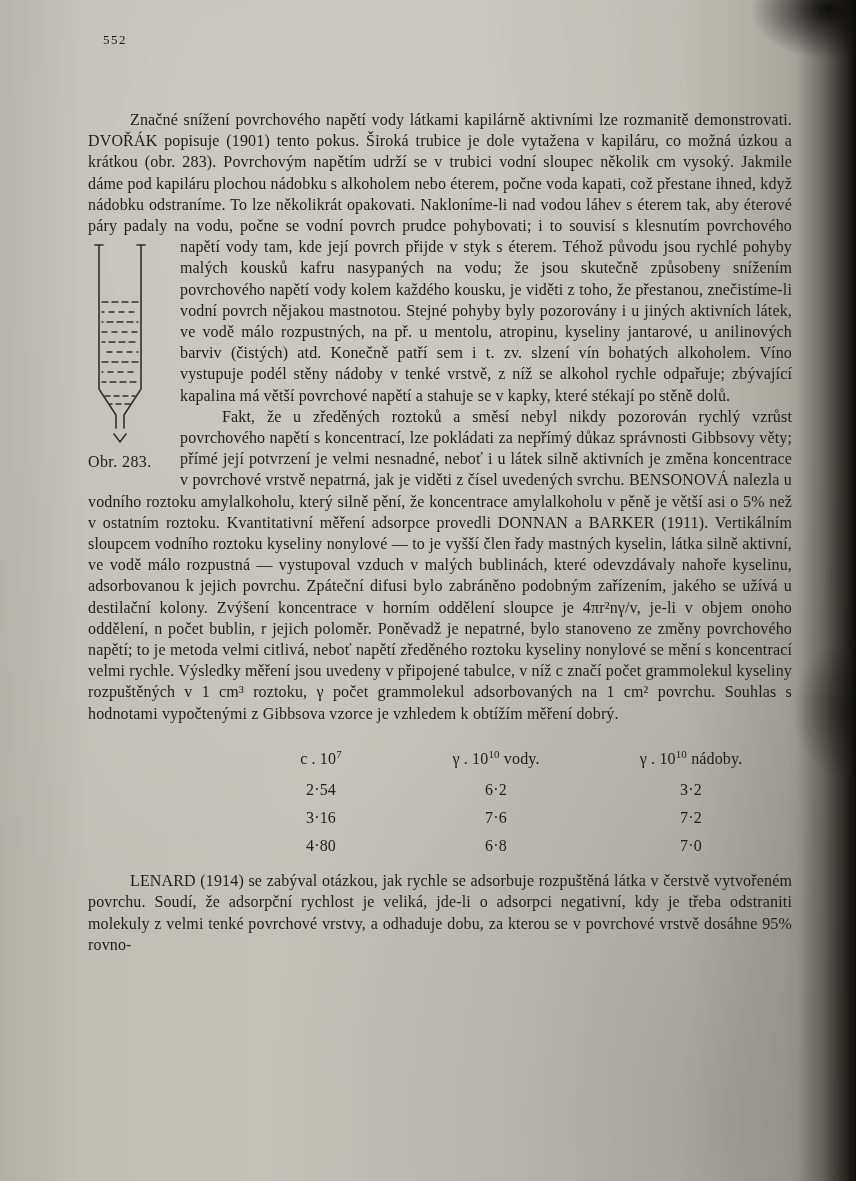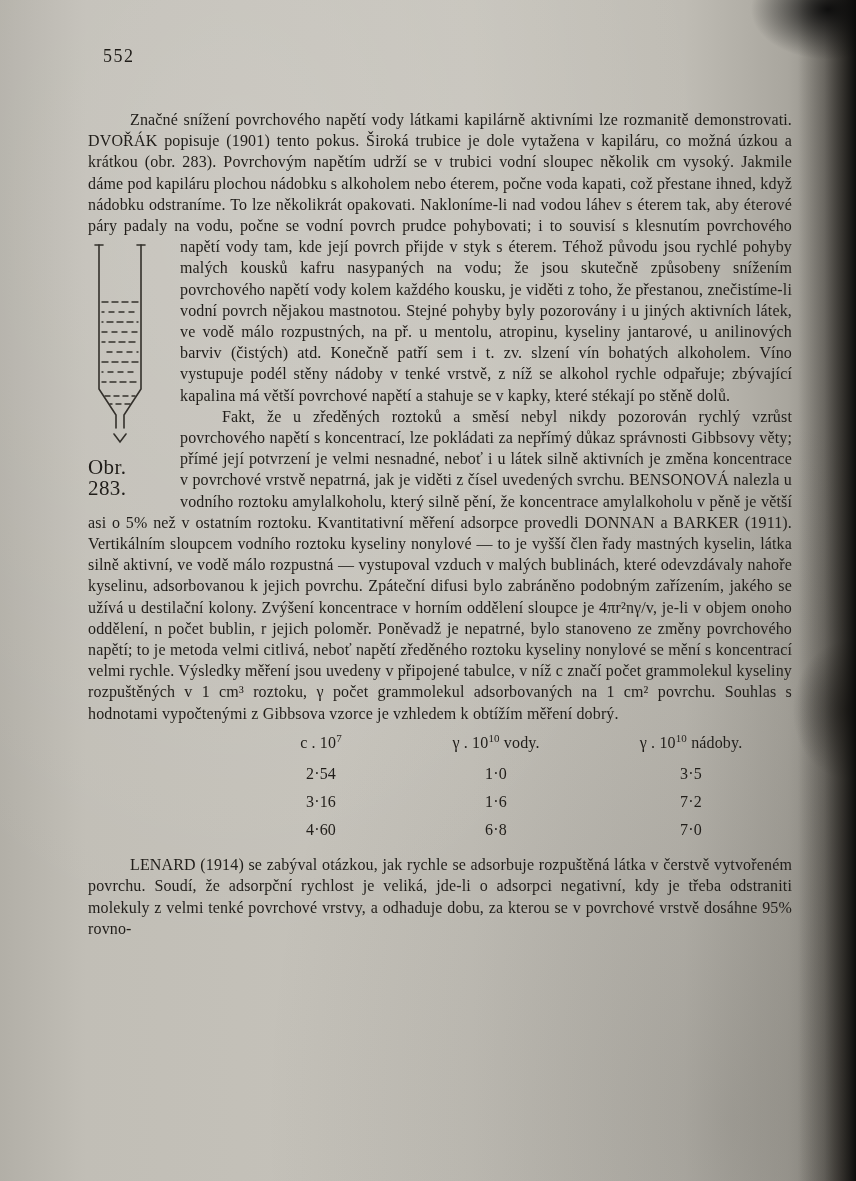--- a/index.html
+++ b/index.html
@@ -25,42 +25,42 @@
     position: absolute; top: -18px; right: -14px; width: 120px; height: 78px;
     background: radial-gradient(ellipse at 65% 35%, rgba(8,8,8,0.92), rgba(8,8,8,0) 70%);
     pointer-events: none;
   }
   .side-smudge {
     position: absolute; top: 640px; right: -6px; width: 70px; height: 140px;
     background: radial-gradient(ellipse at 80% 50%, rgba(15,14,12,0.55), rgba(15,14,12,0) 70%);
     pointer-events: none;
   }
   .page-number {
-    position: absolute; left: 103px; top: 46px;
-    font-size: 18px; letter-spacing: 1.5px;
+    position: absolute; left: 103px; top: 32px;
+    font-size: 13px; letter-spacing: 1.5px;
   }
   .text-block {
     position: absolute; left: 88px; top: 109px; width: 704px;
     font-size: 16px; line-height: 21.2px; letter-spacing: 0.15px;
     text-align: justify;
   }
   .para { margin: 0; text-indent: 42px; }
   .figure-float {
     float: left; width: 70px;
     margin: 6px 22px 4px 0;
     text-indent: 0;
   }
   .figure-float svg { display: block; }
   .figure-caption {
     display: block; text-indent: 0; text-align: left;
-    font-size: 21px; margin-top: 10px; margin-left: 0px; letter-spacing: 0.4px;
+    font-size: 16px; margin-top: 4px; margin-left: 0px; letter-spacing: 0.4px;
   }
   .data-table {
     border-collapse: collapse;
-    margin: 0 0 10px 158px;
+    margin: 16px 0 10px 158px;
     text-indent: 0;
   }
   .data-table th, .data-table td {
     font-weight: normal; font-size: 16px; text-align: center;
     padding: 3px 0; line-height: 22px;
   }
   .data-table th { padding-bottom: 6px; }
   .col-c   { width: 150px; }
   .col-obs { width: 200px; }
   .col-cal { width: 190px; }
@@ -113,30 +113,30 @@
       <thead>
         <tr>
           <th class="col-c"><span>c . 10</span><sup>7</sup><span></span></th>
           <th class="col-obs"><span>γ . 10</span><sup>10</sup><span> vody.</span></th>
           <th class="col-cal"><span>γ . 10</span><sup>10</sup><span> nádoby.</span></th>
         </tr>
       </thead>
       <tbody>
         <tr>
           <td>2·54</td>
-          <td>1·0</td>
-          <td>3·5</td>
+          <td>6·2</td>
+          <td>3·2</td>
         </tr>
         <tr>
           <td>3·16</td>
-          <td>1·6</td>
+          <td>7·6</td>
           <td>7·2</td>
         </tr>
         <tr>
-          <td>4·60</td>
+          <td>4·80</td>
           <td>6·8</td>
           <td>7·0</td>
         </tr>
       </tbody>
     </table>
 
     <p class="para">LENARD (1914) se zabýval otázkou, jak rychle se adsorbuje rozpuštěná látka v čerstvě vytvořeném povrchu. Soudí, že adsorpční rychlost je veliká, jde-li o adsorpci negativní, kdy je třeba odstraniti molekuly z velmi tenké povrchové vrstvy, a odhaduje dobu, za kterou se v povrchové vrstvě dosáhne 95% rovno-</p>
 
   </div>
 

